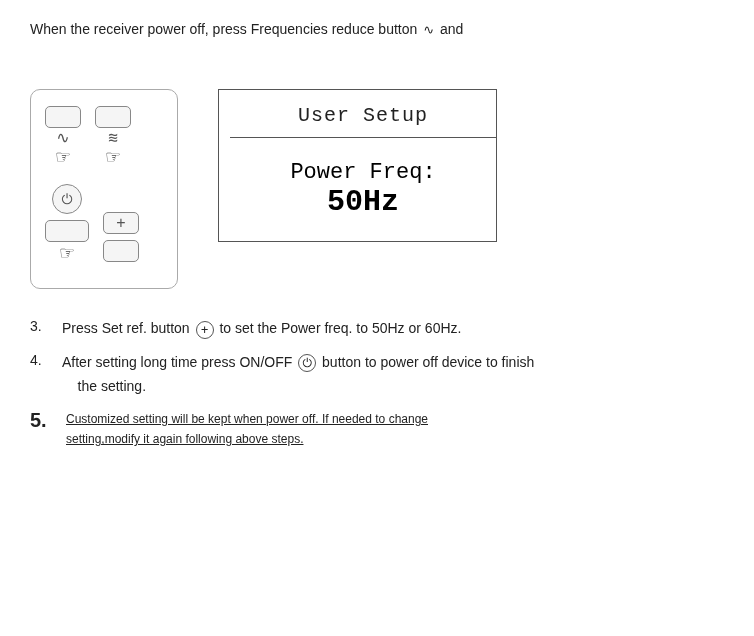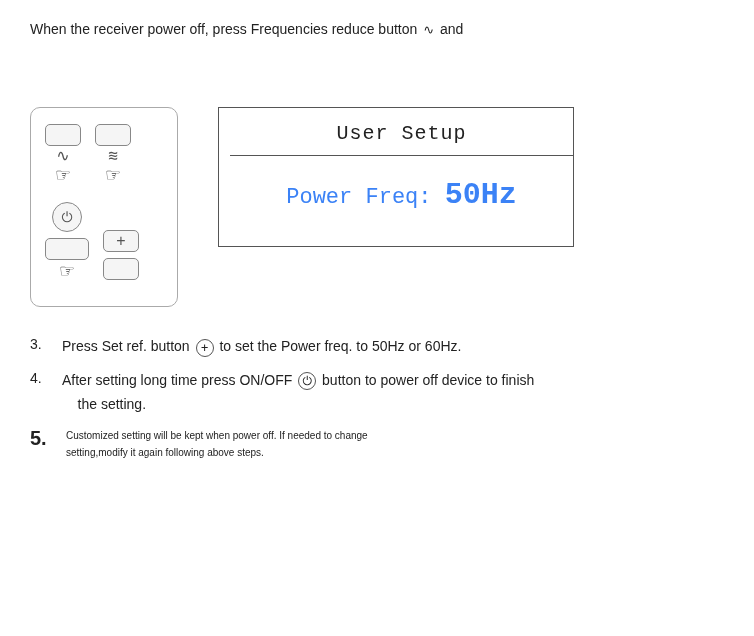--- a/index.html
+++ b/index.html
@@ -7,21 +7,20 @@
       background: #fff;
       font-family: Arial, sans-serif;
       font-size: 14px;
       color: #222;
       width: 754px;
       min-height: 636px;
       padding: 18px 30px 18px 30px;
     }
     .intro-text {
       line-height: 1.7;
-      margin-bottom: 18px;
       text-align: justify;
     }
     .intro-text .bold { font-weight: bold; }
     .inline-icon {
       display: inline-block;
       font-size: 13px;
       vertical-align: middle;
       margin: 0 2px;
       font-family: monospace;
     }
@@ -96,39 +95,39 @@
       display: flex;
       align-items: center;
       justify-content: center;
       font-size: 16px;
       color: #555;
     }
 
     
     .setup-box {
       border: 1.5px solid #555;
-      width: 356px;
+      width: 279px;
       min-height: 140px;
       display: flex;
       flex-direction: column;
       font-family: 'Courier New', Courier, monospace;
       padding-left: 11px;
     }
     .setup-title {
       border-bottom: 1.5px solid #555;
       padding: 14px 20px 10px 20px;
       font-size: 20px;
       letter-spacing: 1px;
       color: #222;
       text-align: center;
     }
     .setup-body {
       padding: 22px 20px 22px 20px;
       font-size: 22px;
-      color: #3b82f6;
+      color: #000000;
       text-align: center;
     }
     .setup-hz {
       font-size: 30px;
       font-weight: bold;
     }
 
     
     .steps-list {
       margin-top: 6px;
@@ -149,22 +148,23 @@
       font-weight: bold;
       min-width: 36px;
       padding-top: 0px;
     }
     .step-text {
       flex: 1;
       line-height: 1.7;
       text-align: justify;
     }
     .step-text.large {
-      font-size: 10px;
+      font-size: 12px;
       line-height: 1.7;
+      text-decoration: underline;
     }
     .circle-icon {
       display: inline-flex;
       align-items: center;
       justify-content: center;
       border: 1.5px solid #555;
       border-radius: 50%;
       width: 18px;
       height: 18px;
       font-size: 12px;

